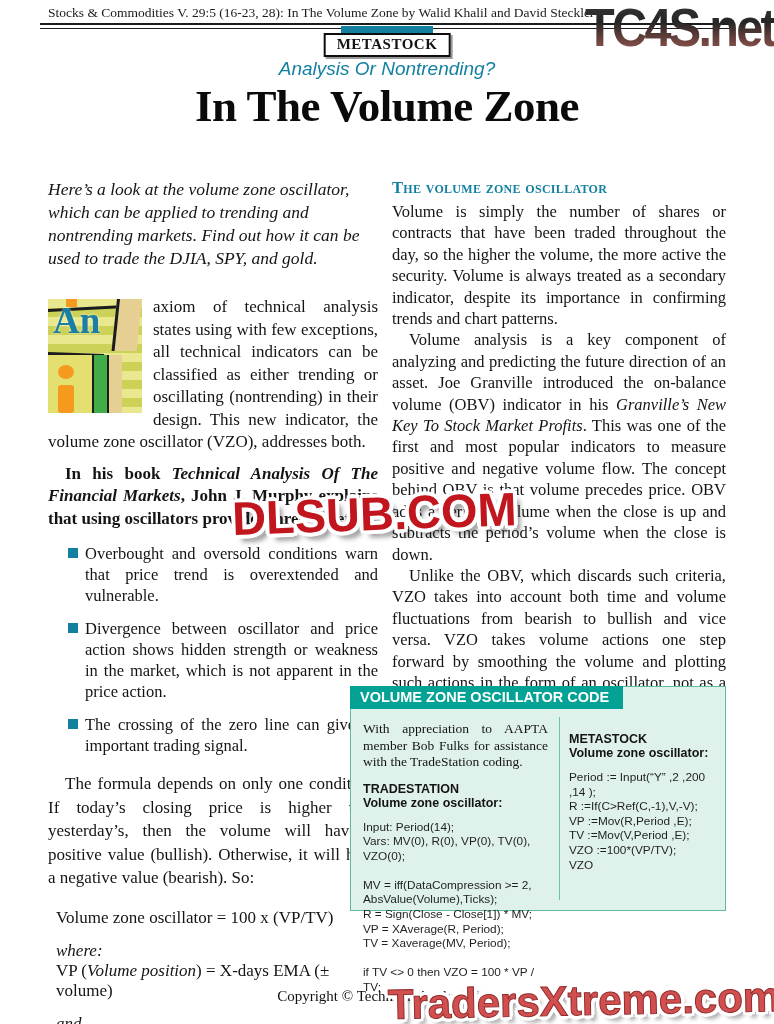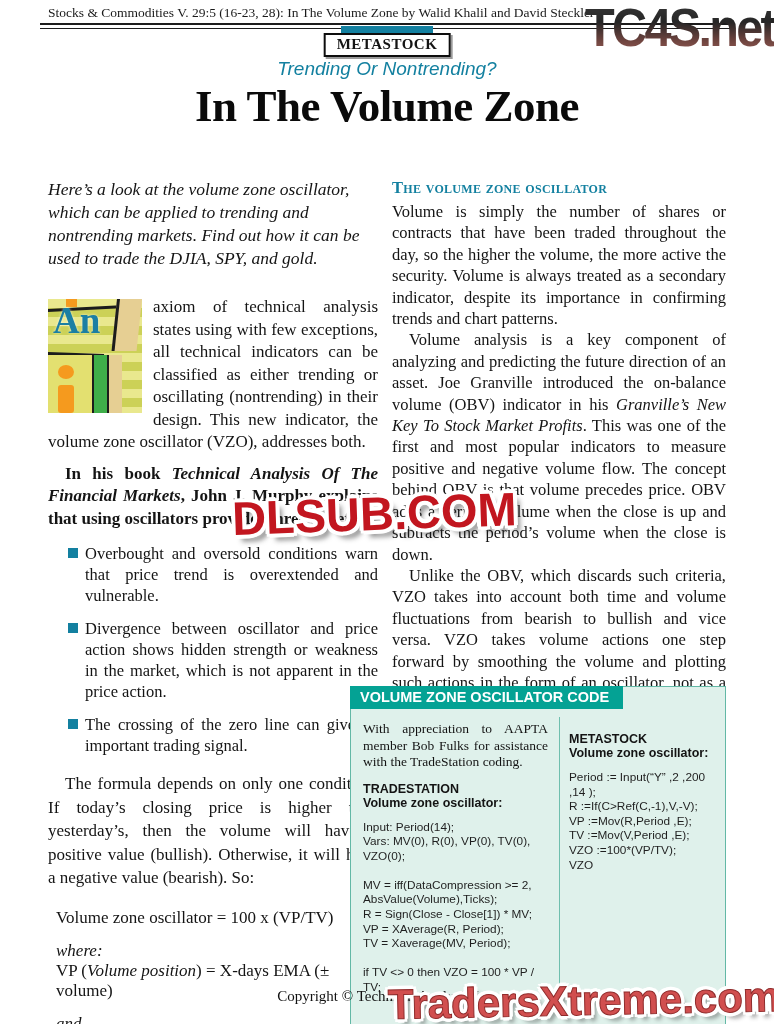--- a/index.html
+++ b/index.html
@@ -57,21 +57,21 @@
   .formula-intro{margin-top:16px;font-size:17px;line-height:23.5px;}
   .formulas{margin-top:18px;font-size:17px;padding-left:8px;}
   .formulas p{margin:0 0 0 0;}
   .f-gap{margin-top:13px !important;}
   .it{font-style:italic;}
 
   .subhead{margin:0 0 3px 0;font-size:16.5px;font-weight:bold;color:#1380A0;font-variant:small-caps;letter-spacing:.3px;}
   .col-right .p{font-size:16.5px;line-height:21.4px;}
 
   
-  .codebox{position:absolute;left:350px;top:686px;width:376px;height:339px;
+  .codebox{position:absolute;left:350px;top:686px;width:376px;height:225px;
            background:#DFF1EB;border:1.5px solid #63B8A6;box-sizing:border-box;}
   .codebox-header{position:absolute;left:-1px;top:-1px;background:#04A294;color:#fff;
                   font-family:"Liberation Sans",sans-serif;font-weight:bold;font-size:14.5px;
                   padding:3px 14px 4px 10px;letter-spacing:0;white-space:nowrap;}
   .codebox-cols{position:absolute;left:0;top:30px;right:0;bottom:0;}
   .cb-left{position:absolute;left:12px;top:4px;width:185px;}
   .cb-div{position:absolute;left:208px;top:0px;bottom:10px;width:1px;background:#6FBFAE;}
   .cb-right{position:absolute;left:218px;top:4px;width:150px;}
   .credit{margin:0;font-size:13.5px;line-height:16.5px;text-align:justify;font-family:"Liberation Serif",serif;}
   .cb-platform{margin-top:11px;font-family:"Liberation Sans",sans-serif;font-weight:bold;font-size:12.5px;}
@@ -97,21 +97,21 @@
 <div class="page">
 
   <div class="citation">Stocks &amp; Commodities V. 29:5 (16-23, 28): In The Volume Zone by Walid Khalil and David Steckler</div>
   <div class="rule rule1"></div>
   <div class="rule rule2"></div>
   <div class="tc4s wm" style="position:absolute;">TC4S.net</div>
 
   <div class="ind-bar"></div>
   <div class="ind-box">METASTOCK</div>
 
-  <div class="kicker">Trending Or Nontrending?</div>
+  <div class="kicker">Analysis Or Nontrending?</div>
   <h1 class="title">In The Volume Zone</h1>
 
   <div class="col-left">
     <p class="intro">Here’s a look at the volume zone oscillator, which can be applied to trending and nontrending markets. Find out how it can be used to trade the DJIA, SPY, and gold.</p>
 
     <div class="open">
       <div class="figure">
         <div class="art art-orange-top"></div>
         <div class="art art-black-1"></div>
         <div class="art art-tan-top"></div>

